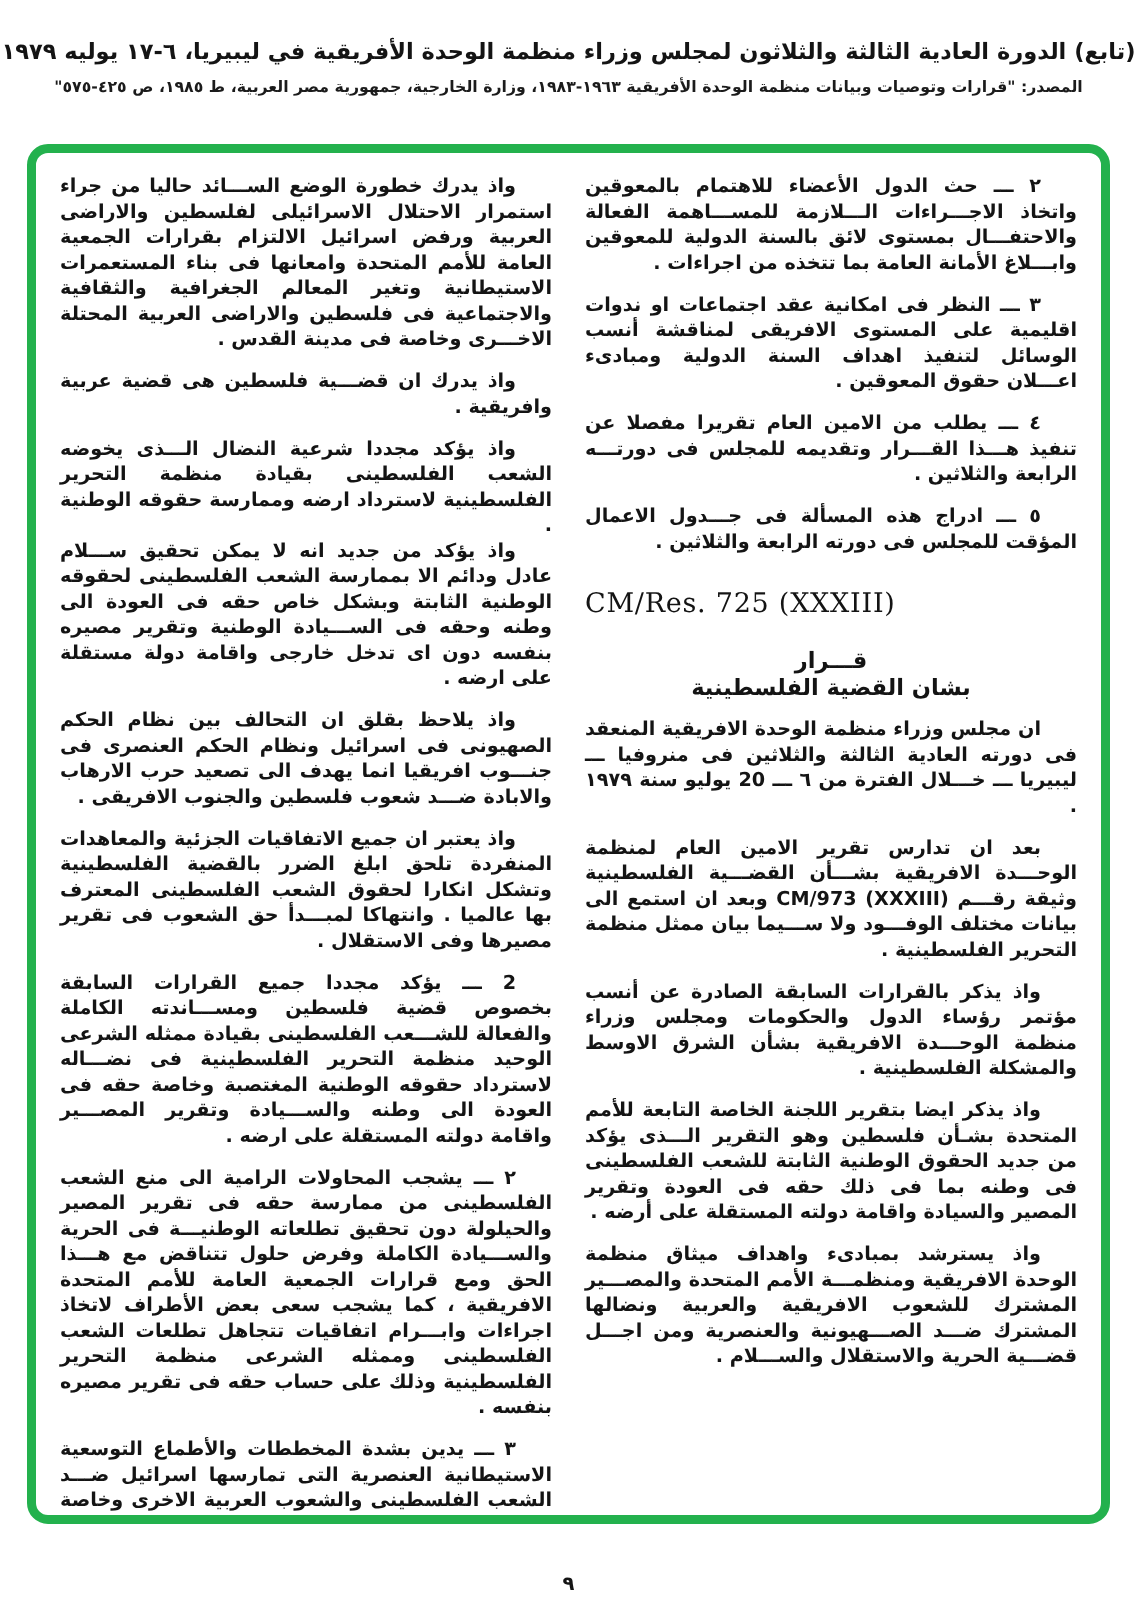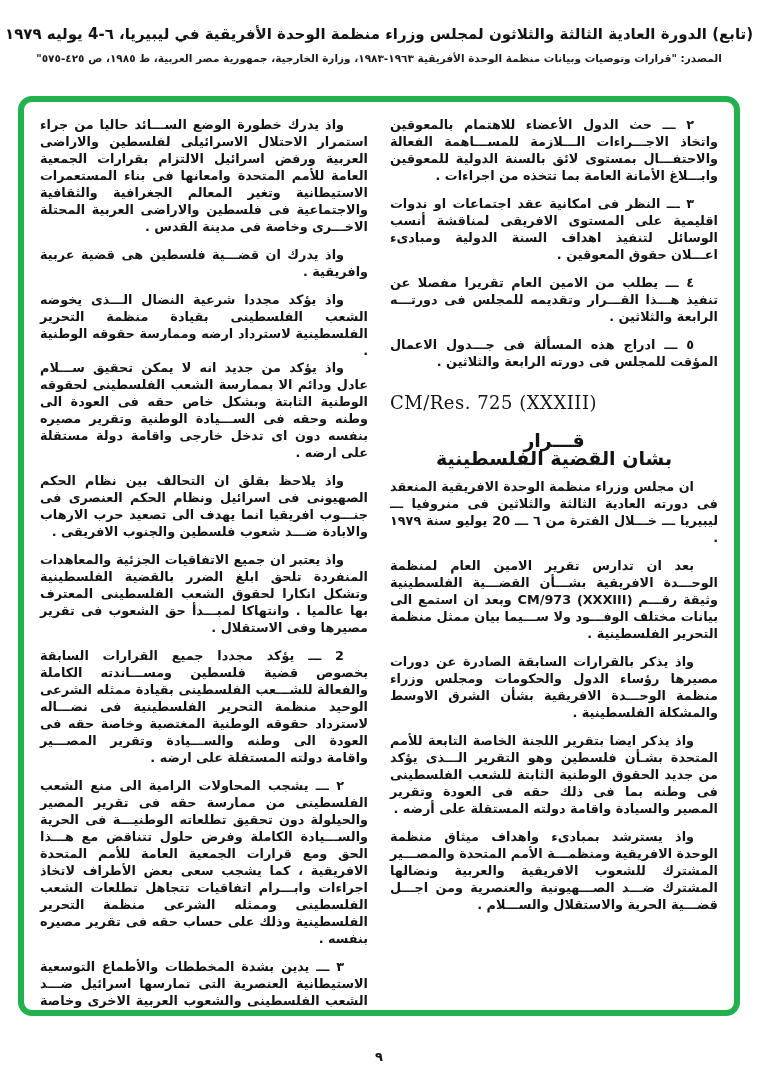--- a/index.html
+++ b/index.html
@@ -44,48 +44,48 @@
   .col .block:first-child { margin-top: 2px; }
   .block.tight { margin-top: 0; }
   .block.ref {
     direction: ltr; text-align: left; text-indent: 0;
     font-family: "DejaVu Serif", serif; font-weight: normal;
     font-size: 18px; margin-top: 24px; letter-spacing: 0.5px;
   }
   .block.heading {
     text-align: center; text-indent: 0;
     white-space: pre-line;
-    font-size: 19px; line-height: 18px;
+    font-size: 15px; line-height: 18px;
     margin-top: 20px; margin-bottom: 4px;
   }
   .page-footer {
     position: absolute; left: 0; bottom: 14px; width: 758px;
     text-align: center; font-size: 13px; font-weight: bold;
   }
 </style>
 </head>
 <body>
 
 <header class="page-header">
-  <div class="title">(تابع) الدورة العادية الثالثة والثلاثون لمجلس وزراء منظمة الوحدة الأفريقية في ليبيريا، ٦-4 يوليه ١٩٧٩</div>
+  <div class="title">(تابع) الدورة العادية الثالثة والثلاثون لمجلس وزراء منظمة الوحدة الأفريقية في ليبيريا، ٦-١٧ يوليه ١٩٧٩</div>
   <div class="source">المصدر: "قرارات وتوصيات وبيانات منظمة الوحدة الأفريقية ١٩٦٣-١٩٨٣، وزارة الخارجية، جمهورية مصر العربية، ط ١٩٨٥، ص ٤٢٥-٥٧٥"</div>
 </header>
 
 <main class="frame" dir="rtl">
   <section class="col">
       <p class="block para">٢ ـــ حث الدول الأعضاء للاهتمام بالمعوقين واتخاذ الاجـــراءات الـــلازمة للمســـاهمة الفعالة والاحتفـــال بمستوى لائق بالسنة الدولية للمعوقين وابـــلاغ الأمانة العامة بما تتخذه من اجراءات .</p>
       <p class="block para">٣ ـــ النظر فى امكانية عقد اجتماعات او ندوات اقليمية على المستوى الافريقى لمناقشة أنسب الوسائل لتنفيذ اهداف السنة الدولية ومبادىء اعـــلان حقوق المعوقين .</p>
       <p class="block para">٤ ـــ يطلب من الامين العام تقريرا مفصلا عن تنفيذ هـــذا القـــرار وتقديمه للمجلس فى دورتـــه الرابعة والثلاثين .</p>
       <p class="block para">٥ ـــ ادراج هذه المسألة فى جـــدول الاعمال المؤقت للمجلس فى دورته الرابعة والثلاثين .</p>
       <p class="block ref">CM/Res. 725 (XXXIII)</p>
       <p class="block heading">قـــرار
 بشان القضية الفلسطينية</p>
       <p class="block para">ان مجلس وزراء منظمة الوحدة الافريقية المنعقد فى دورته العادية الثالثة والثلاثين فى منروفيا ـــ ليبيريا ـــ خـــلال الفترة من ٦ ـــ 20 يوليو سنة ١٩٧٩ .</p>
       <p class="block para">بعد ان تدارس تقرير الامين العام لمنظمة الوحـــدة الافريقية بشـــأن القضـــية الفلسطينية وثيقة رقـــم CM/973 (XXXIII) وبعد ان استمع الى بيانات مختلف الوفـــود ولا ســـيما بيان ممثل منظمة التحرير الفلسطينية .</p>
-      <p class="block para">واذ يذكر بالقرارات السابقة الصادرة عن دورات مصيرها رؤساء الدول والحكومات ومجلس وزراء منظمة الوحـــدة الافريقية بشأن الشرق الاوسط والمشكلة الفلسطينية .</p>
+      <p class="block para">واذ يذكر بالقرارات السابقة الصادرة عن أنسب مؤتمر رؤساء الدول والحكومات ومجلس وزراء منظمة الوحـــدة الافريقية بشأن الشرق الاوسط والمشكلة الفلسطينية .</p>
       <p class="block para">واذ يذكر ايضا بتقرير اللجنة الخاصة التابعة للأمم المتحدة بشـأن فلسطين وهو التقرير الـــذى يؤكد من جديد الحقوق الوطنية الثابتة للشعب الفلسطينى فى وطنه بما فى ذلك حقه فى العودة وتقرير المصير والسيادة واقامة دولته المستقلة على أرضه .</p>
       <p class="block para">واذ يسترشد بمبادىء واهداف ميثاق منظمة الوحدة الافريقية ومنظمـــة الأمم المتحدة والمصـــير المشترك للشعوب الافريقية والعربية ونضالها المشترك ضـــد الصـــهيونية والعنصرية ومن اجـــل قضـــية الحرية والاستقلال والســـلام .</p>
     </section>
   <section class="col">
       <p class="block para">واذ يدرك خطورة الوضع الســـائد حاليا من جراء استمرار الاحتلال الاسرائيلى لفلسطين والاراضى العربية ورفض اسرائيل الالتزام بقرارات الجمعية العامة للأمم المتحدة وامعانها فى بناء المستعمرات الاستيطانية وتغير المعالم الجغرافية والثقافية والاجتماعية فى فلسطين والاراضى العربية المحتلة الاخـــرى وخاصة فى مدينة القدس .</p>
       <p class="block para">واذ يدرك ان قضـــية فلسطين هى قضية عربية وافريقية .</p>
       <p class="block para">واذ يؤكد مجددا شرعية النضال الـــذى يخوضه الشعب الفلسطينى بقيادة منظمة التحرير الفلسطينية لاسترداد ارضه وممارسة حقوقه الوطنية .</p>
       <p class="block para tight">واذ يؤكد من جديد انه لا يمكن تحقيق ســـلام عادل ودائم الا بممارسة الشعب الفلسطينى لحقوقه الوطنية الثابتة وبشكل خاص حقه فى العودة الى وطنه وحقه فى الســـيادة الوطنية وتقرير مصيره بنفسه دون اى تدخل خارجى واقامة دولة مستقلة على ارضه .</p>
       <p class="block para">واذ يلاحظ بقلق ان التحالف بين نظام الحكم الصهيونى فى اسرائيل ونظام الحكم العنصرى فى جنـــوب افريقيا انما يهدف الى تصعيد حرب الارهاب والابادة ضـــد شعوب فلسطين والجنوب الافريقى .</p>
       <p class="block para">واذ يعتبر ان جميع الاتفاقيات الجزئية والمعاهدات المنفردة تلحق ابلغ الضرر بالقضية الفلسطينية وتشكل انكارا لحقوق الشعب الفلسطينى المعترف بها عالميا . وانتهاكا لمبـــدأ حق الشعوب فى تقرير مصيرها وفى الاستقلال .</p>

